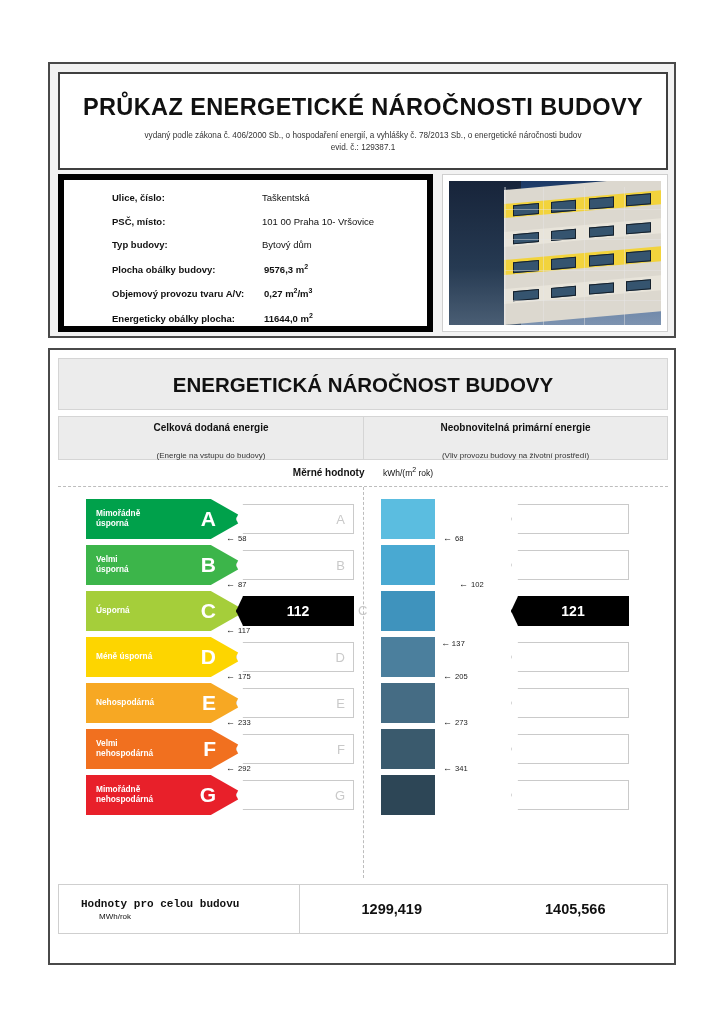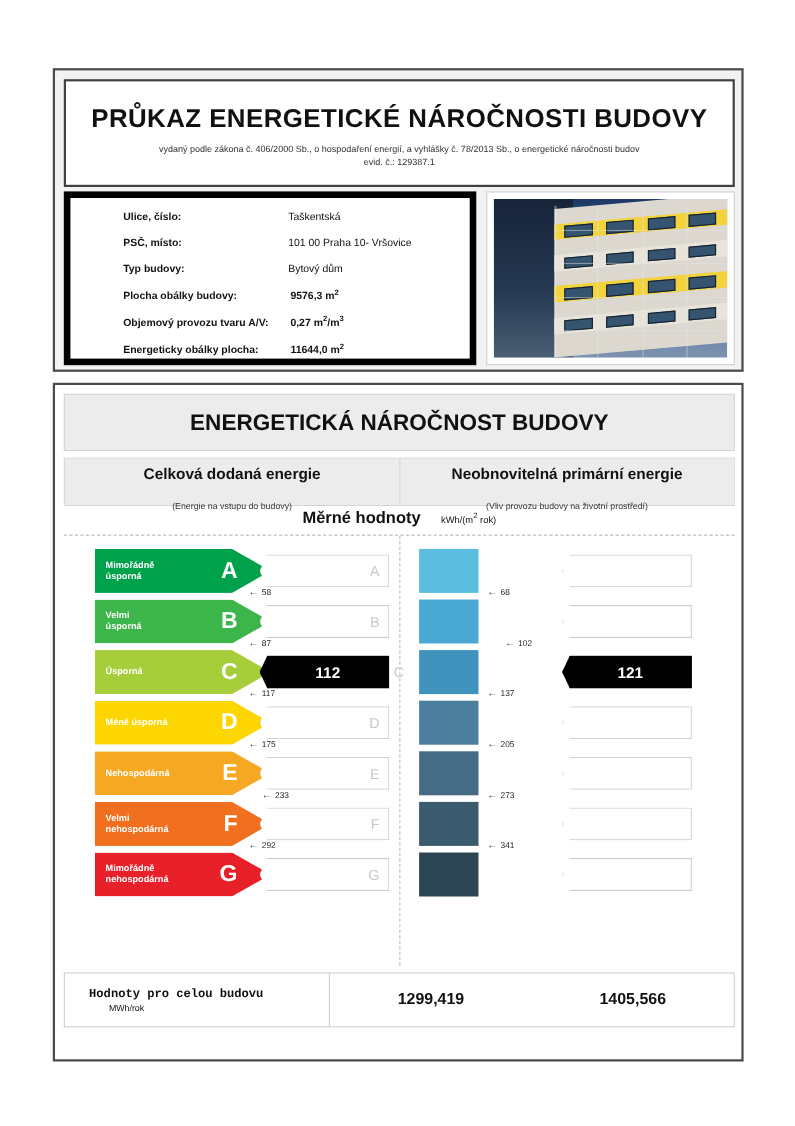--- a/index.html
+++ b/index.html
@@ -182,39 +182,39 @@
   }
   .col-head {
     flex: 1 1 50%;
     background: #ececec;
     text-align: center;
     box-sizing: border-box;
     padding-top: 5px;
   }
   .col-head + .col-head { border-left: 1px solid #d5d5d5; }
   .col-head .ch-main {
-    font-size: 14px;
+    font-size: 10px;
     font-weight: bold;
     color: #111;
   }
   .col-head .ch-sub {
     font-size: 8px;
     color: #333;
     margin-top: 18px;
   }
 
   .units-bar {
     position: absolute;
     left: 8px; top: 112px;
     width: 610px;
     height: 24px;
     text-align: center;
   }
   .units-bar .u1 {
-    font-size: 15px; font-weight: bold; color: #111; text-align: right;
+    font-size: 10px; font-weight: bold; color: #111; text-align: right;
   }
   .units-bar .u2 {
     font-size: 8.5px; color: #111; margin-left: 14px;
   }
 
   .scales {
     position: absolute;
     left: 8px;
     top: 136px;
     width: 610px;
@@ -496,21 +496,21 @@
         <div class="thr" style="top:184px;">
           <span class="ar">←</span><span>175</span>
         </div>
 
         <div class="cls-row" style="top:196px;">
           <div class="cls-arrow" style="background:#f7a823;">
             <span class="cls-name">Nehospodárná</span>
             <span class="cls-letter">E</span>
           </div>
         </div>
-        <div class="thr" style="top:230px;margin-left:12px;">
+        <div class="thr" style="top:230px;">
           <span class="ar">←</span><span>233</span>
         </div>
 
         <div class="cls-row" style="top:242px;">
           <div class="cls-arrow" style="background:#f1701f;">
             <span class="cls-name">Velmi<br>nehospodárná</span>
             <span class="cls-letter">F</span>
           </div>
         </div>
         <div class="thr" style="top:276px;">
@@ -557,21 +557,21 @@
         <div class="grad-block" style="top:196px;background:#456c84;"></div>
         <div class="grad-block" style="top:242px;background:#3a5a6d;"></div>
         <div class="grad-block" style="top:288px;background:#2d4656;"></div>
 
         <div class="thr" style="left:80px;top:46px;">
           <span class="ar">←</span><span>68</span>
         </div>
         <div class="thr" style="left:96px;top:92px;">
           <span class="ar">←</span><span>102</span>
         </div>
-        <div class="thr" style="left:80px;top:138px;">
+        <div class="thr" style="left:80px;top:152px;font-family:Liberation Mono, monospace;">
           <span class="ar">←</span><span>137</span>
         </div>
         <div class="thr" style="left:80px;top:184px;">
           <span class="ar">←</span><span>205</span>
         </div>
         <div class="thr" style="left:80px;top:230px;">
           <span class="ar">←</span><span>273</span>
         </div>
         <div class="thr" style="left:80px;top:276px;">
           <span class="ar">←</span><span>341</span>

